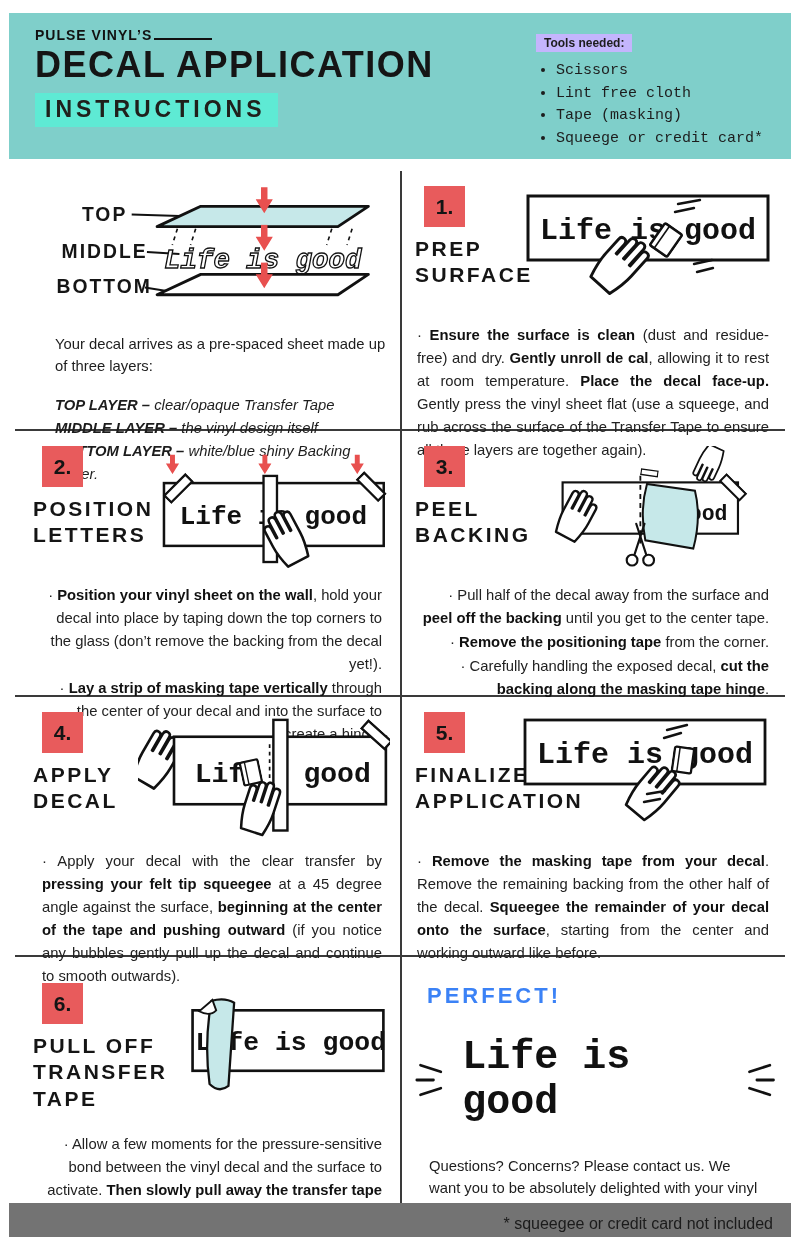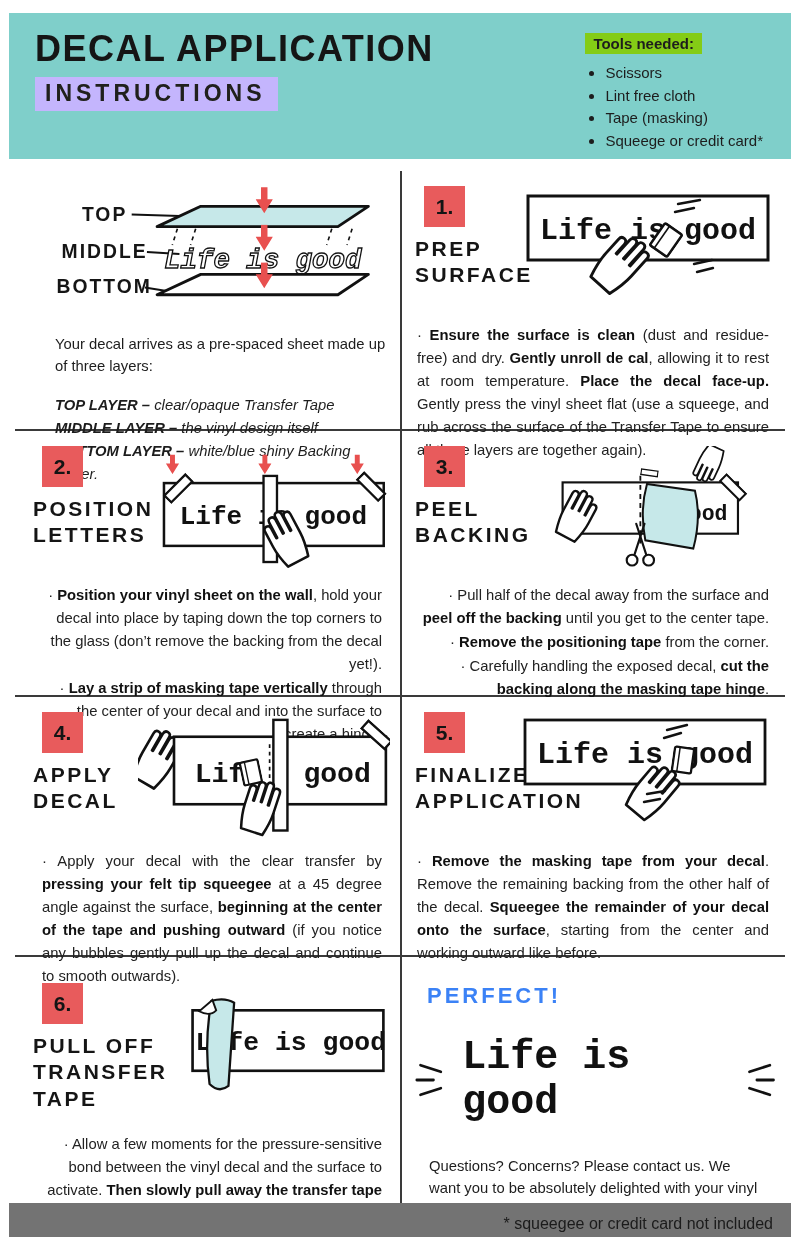--- a/index.html
+++ b/index.html
@@ -2,24 +2,24 @@
 <html><head>
 <meta charset="utf-8">
 <style>
   html,body{margin:0;padding:0;background:#fff;}
   body{width:800px;height:1237px;position:relative;font-family:"Liberation Sans",sans-serif;color:#1d1d1d;overflow:hidden;}
   
   .header{margin:13px 9px 0 9px;height:146px;background:#7fcfca;display:flex;justify-content:space-between;padding:14px 28px 0 26px;box-sizing:border-box;}
   .brand{font-size:14px;font-weight:bold;letter-spacing:1px;color:#111;}
   .brand-line{display:inline-block;width:58px;border-bottom:2px solid #111;margin-left:2px;vertical-align:baseline;}
   .title{font-size:36px;font-weight:800;letter-spacing:1.5px;color:#151515;line-height:1.05;margin-top:3px;white-space:nowrap;}
-  .subtitle{display:inline-block;background:#c4b5fd;color:#20201c;font-size:23px;font-weight:700;letter-spacing:4px;padding:3px 12px 4px 10px;margin-top:9px;}
+  .subtitle{display:inline-block;background:#5eead4;color:#20201c;font-size:23px;font-weight:700;letter-spacing:4px;padding:3px 12px 4px 10px;margin-top:9px;}
   .tools{padding-top:6px;}
-  .tools-label{display:inline-block;background:#84cc16;font-size:15px;font-weight:700;padding:2px 8px;text-align:right;}
-  .tools ul{margin:8px 0 0 0;padding-left:20px;font-size:15px;line-height:1.5;}
+  .tools-label{display:inline-block;background:#c4b5fd;font-size:12px;font-weight:700;padding:2px 8px;text-align:right;}
+  .tools ul{margin:8px 0 0 0;padding-left:20px;font-size:15px;line-height:1.5;font-family:Liberation Mono, monospace;}
   .tools li{margin:0;}
   
   .grid{margin:12px 15px 0 15px;}
   .row{display:grid;grid-template-columns:385px 1fr;}
   .row + .row{border-top:2px solid #3a3a3a;}
   .cell{position:relative;box-sizing:border-box;padding:12px 10px 0 18px;}
   .cell.right{border-left:2px solid #3a3a3a;padding-left:13px;}
   .r1{height:258px;} .r2{height:264px;} .r3{height:258px;} .r4{height:250px;}
   .cell-top{height:126px;position:relative;}
   .badge{width:41px;height:41px;background:#e85b5c;color:#141414;font-size:21px;font-weight:800;display:flex;align-items:center;justify-content:center;margin:3px 0 9px 9px;}
@@ -63,20 +63,21 @@
     </symbol>
     <symbol id="sym-card" viewBox="0 0 24 30">
       <rect x="1.5" y="1.5" width="21" height="27" rx="2" fill="#fff" stroke="#111" stroke-width="2.6"></rect>
       <line x1="7" y1="1.5" x2="7" y2="28.5" stroke="#111" stroke-width="1.6"></line>
     </symbol>
   </defs>
 </svg>
 
 <div class="header">
   <div>
+    <div class="brand"><span>PULSE VINYL’S</span><span class="brand-line"></span></div>
     <div class="title">DECAL APPLICATION</div>
     <div><span class="subtitle">INSTRUCTIONS</span></div>
   </div>
   <div class="tools">
     <span class="tools-label">Tools needed:</span>
     <ul>
       <li>Scissors</li>
       <li>Lint free cloth</li>
       <li>Tape (masking)</li>
       <li>Squeege or credit card*</li>

